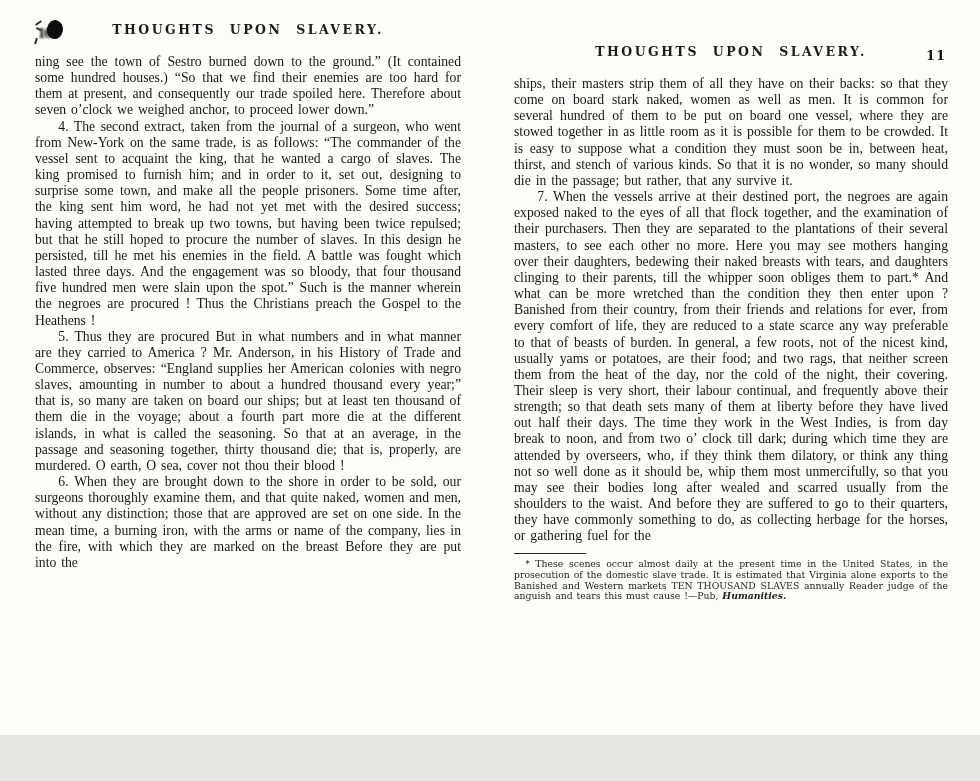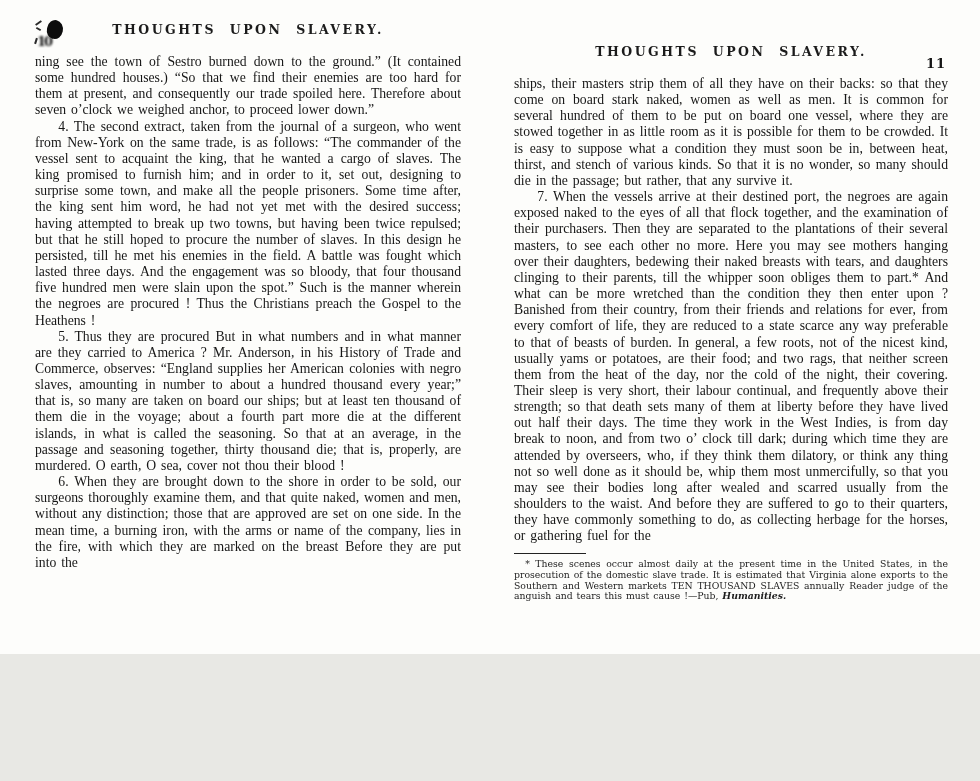--- a/index.html
+++ b/index.html
@@ -1,19 +1,19 @@
 <!DOCTYPE html>
 <html lang="en"><head>
 <meta charset="utf-8">
 <style>
   html, body { margin: 0; padding: 0; background: #e8e8e4; }
   .sheet {
     position: relative;
     width: 980px;
-    height: 654px;
+    height: 735px;
     margin: 0 auto;
     background: #fdfdfb;
     overflow: hidden;
     font-family: "DejaVu Serif", "Liberation Serif", serif;
     color: #161616;
   }
   .page { position: absolute; }
   .page-left  { left: 35px;  top: 22px; width: 426px; }
   .page-right { left: 514px; top: 44px; width: 434px; }
 
@@ -25,21 +25,21 @@
   .running-title {
     position: absolute;
     left: 0; right: 0;
     text-align: center;
     font-size: 12.5px;
     font-weight: bold;
     letter-spacing: 2.5px;
     word-spacing: 7px;
     color: #1b1b1b;
   }
-  .pagenum { position: absolute; top: 12px; font-size: 13px; font-weight: bold; }
+  .pagenum { position: absolute; top: 4px; font-size: 13px; font-weight: bold; }
   .pagenum-left  { left: 2px;  filter: blur(1.1px); letter-spacing: -2px; }
   .pagenum-right { right: 2px; letter-spacing: 1px; }
 
   .ink-blot {
     position: absolute;
     left: 12px; top: -2px;
     width: 16px; height: 19px;
     background: #0d0d0d;
     border-radius: 50% 55% 50% 48%;
     transform: rotate(12deg);
@@ -112,16 +112,16 @@
     <div class="running-head">
       <span class="running-title">THOUGHTS UPON SLAVERY.</span>
       <span class="pagenum pagenum-right">11</span>
     </div>
     <div class="body-text">
         <p class="para">ships, their masters strip them of all they have on their backs: so that they come on board stark naked, women as well as men.  It is common for several hundred of them to be put on board one vessel, where they are stowed together in as little room as it is possible for them to be crowded.  It is easy to suppose what a condition they must soon be in, between heat, thirst, and stench of various kinds.  So that it is no wonder, so many should die in the passage; but rather, that any survive it.</p>
         <p class="para indent">7.  When the vessels arrive at their destined port, the negroes are again exposed naked to the eyes of all that flock together, and the examination of their purchasers.  Then they are separated to the plantations of their several masters, to see each other no more.  Here you may see mothers hanging over their daughters, bedewing their naked breasts with tears, and daughters clinging to their parents, till the whipper soon obliges them to part.*  And what can be more wretched than the condition they then enter upon ? Banished from their country, from their friends and relations for ever, from every comfort of life, they are reduced to a state scarce any way preferable to that of beasts of burden.  In general, a few roots, not of the nicest kind, usually yams or potatoes, are their food; and two rags, that neither screen them from the heat of the day, nor the cold of the night, their covering.  Their sleep is very short, their labour continual, and frequently above their strength; so that death sets many of them at liberty before they have lived out half their days.  The time they work in the West Indies, is from day break to noon, and from two o’ clock till dark; during which time they are attended by overseers, who, if they think them dilatory, or think any thing not so well done as it should be, whip them most unmercifully, so that you may see their bodies long after wealed and scarred usually from the shoulders to the waist.  And before they are suffered to go to their quarters, they have commonly something to do, as collecting herbage for the horses, or gathering fuel for the</p>
       </div>
 
     <div class="footnote-rule"></div>
-    <p class="footnote"><span>* These scenes occur almost daily at the present time in the United States, in the prosecution of the domestic slave trade.  It is estimated that Virginia alone exports to the Southern and Western markets TEN THOUSAND SLAVES annually   Reader  judge of the anguish and tears this must cause !—Pub, </span><span class="signature">Humanities.</span></p>
+    <p class="footnote"><span>* These scenes occur almost daily at the present time in the United States, in the prosecution of the domestic slave trade.  It is estimated that Virginia alone exports to the Banished and Western markets TEN THOUSAND SLAVES annually   Reader  judge of the anguish and tears this must cause !—Pub, </span><span class="signature">Humanities.</span></p>
   </div>
 
 </div>
 
 </body></html>

